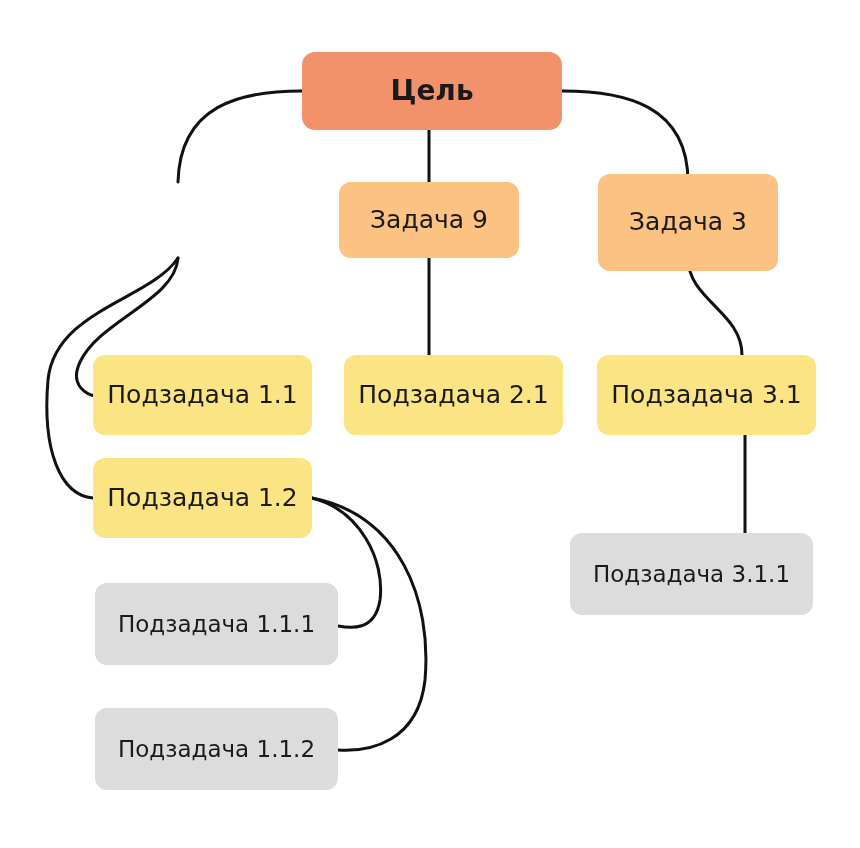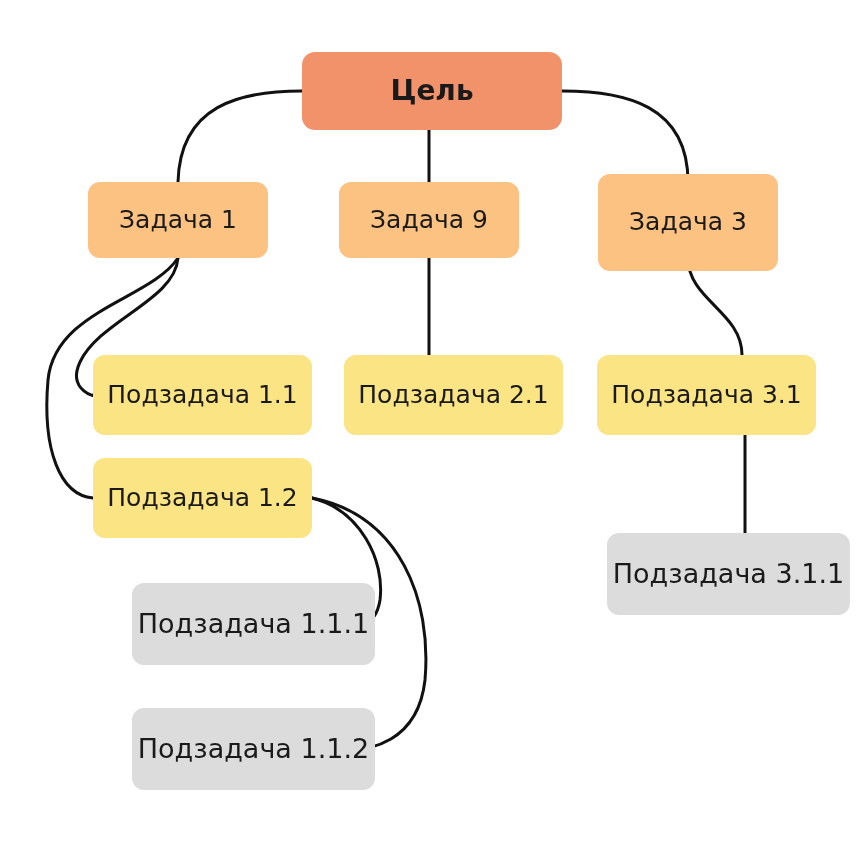--- a/index.html
+++ b/index.html
@@ -50,46 +50,42 @@
     font-size: 25px;
     font-weight: normal;
   }
   .node-subtask {
     background: #fbe483;
     font-size: 25px;
     font-weight: normal;
   }
   .node-leaf {
     background: #dcdcdc;
-    font-size: 27px;
+    font-size: 23px;
     font-weight: normal;
-    margin-left: 37px;
   }
 </style>
 </head>
 <body>
 
 <div id="diagram-canvas">
   <svg id="edge-layer" viewBox="0 0 860 848" xmlns="http://www.w3.org/2000/svg">
       <path d="M 302 91 C 240 91 180 105 178 182" fill="none" stroke="#111111" stroke-width="3" stroke-linecap="round"></path>
       <path d="M 429 130 L 429 182" fill="none" stroke="#111111" stroke-width="3" stroke-linecap="round"></path>
       <path d="M 562 91 C 625 91 688 105 688 182" fill="none" stroke="#111111" stroke-width="3" stroke-linecap="round"></path>
       <path d="M 178 258 C 175 300 100 320 80 362 C 66 392 100 398 93 395" fill="none" stroke="#111111" stroke-width="3" stroke-linecap="round"></path>
       <path d="M 178 258 C 150 300 55 310 48 380 C 42 450 60 495 93 498" fill="none" stroke="#111111" stroke-width="3" stroke-linecap="round"></path>
       <path d="M 429 258 L 429 355" fill="none" stroke="#111111" stroke-width="3" stroke-linecap="round"></path>
       <path d="M 688 258 C 688 300 742 312 742 355" fill="none" stroke="#111111" stroke-width="3" stroke-linecap="round"></path>
       <path d="M 312 498 C 360 510 385 560 380 600 C 375 632 350 628 338 626" fill="none" stroke="#111111" stroke-width="3" stroke-linecap="round"></path>
       <path d="M 312 498 C 400 515 432 600 425 680 C 418 742 370 752 338 750" fill="none" stroke="#111111" stroke-width="3" stroke-linecap="round"></path>
       <path d="M 745 435 L 745 533" fill="none" stroke="#111111" stroke-width="3" stroke-linecap="round"></path>
     </svg>
 <div class="node node-goal" style="left: 302px; top: 52px; width: 260px; height: 78px;">
       <span>Цель</span>
-    </div>
-    <div class="node node-task" style="left: 88px; top: 182px; width: 180px; height: 76px;">
-      <span>Задача 1</span>
     </div>
     <div class="node node-task" style="left: 339px; top: 182px; width: 180px; height: 76px;">
       <span>Задача 9</span>
     </div>
     <div class="node node-task" style="left: 598px; top: 174px; width: 180px; height: 97px;">
       <span>Задача 3</span>
     </div>
     <div class="node node-subtask" style="left: 93px; top: 355px; width: 219px; height: 80px;">
       <span>Подзадача 1.1</span>
     </div>

